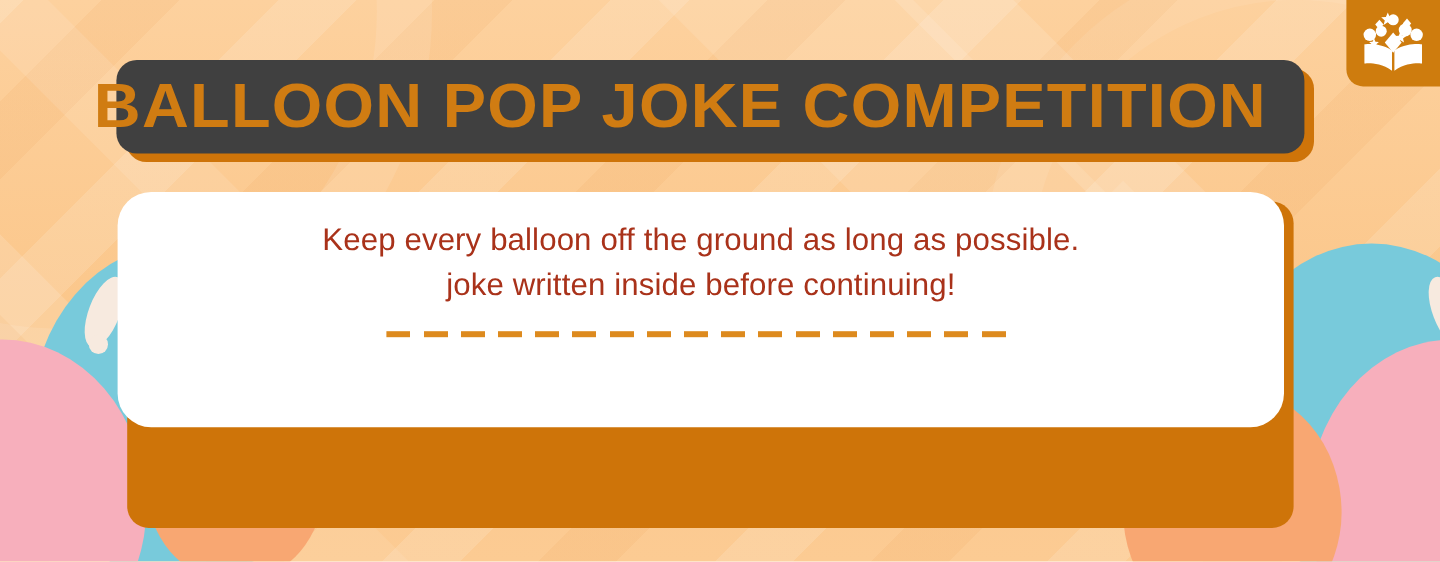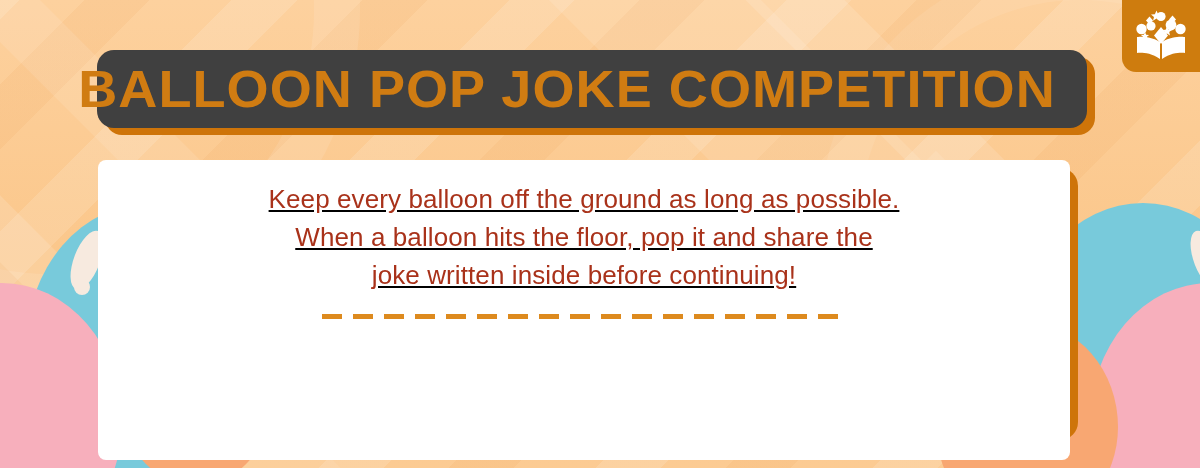--- a/index.html
+++ b/index.html
@@ -120,30 +120,29 @@
   .content-shadow {
     position: absolute;
     left: 106px; top: 168px;
     width: 972px; height: 272px;
     background: #CE7409;
     border-radius: 18px;
   }
   .content-card {
     position: absolute;
     left: 98px; top: 160px;
-    width: 972px; height: 300px;
+    width: 972px; height: 196px;
     background: #ffffff;
-    border-radius: 8px;
+    border-radius: 28px;
     display: flex;
     flex-direction: column;
     align-items: center;
     justify-content: flex-start;
     padding-top: 20px;
     box-sizing: border-box;
-    text-decoration: underline;
   }
 
   .desc {
     font-family: "Liberation Sans", sans-serif;
     font-size: 26px;
     line-height: 38px;
     color: #A9321A;
     text-align: center;
     letter-spacing: 0.1px;
     margin: 0;
@@ -237,21 +236,20 @@
   <div class="title-shadow"></div>
   <div class="title-card">
     <span class="title-text">Balloon Pop Joke Competition</span>
   </div>
 
   <div class="content-shadow"></div>
   <div class="content-card">
 
     <div class="desc">
       <div>Keep every balloon off the ground as long as possible.</div>
-      <div>When a balloon hits the floor, pop it and share the</div>
       <div>joke written inside before continuing!</div>
     </div>
 
     <div class="divider"></div>
 
 
   </div>
 
   <div class="logo-badge">
     <span>

